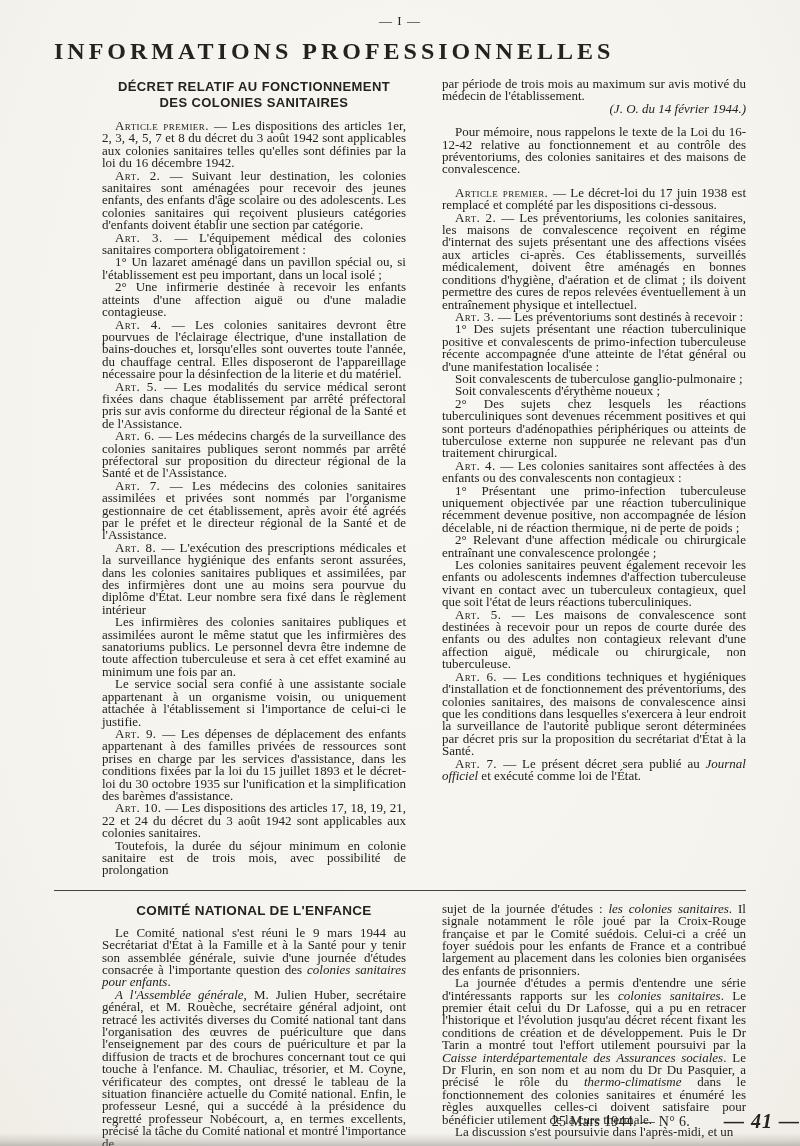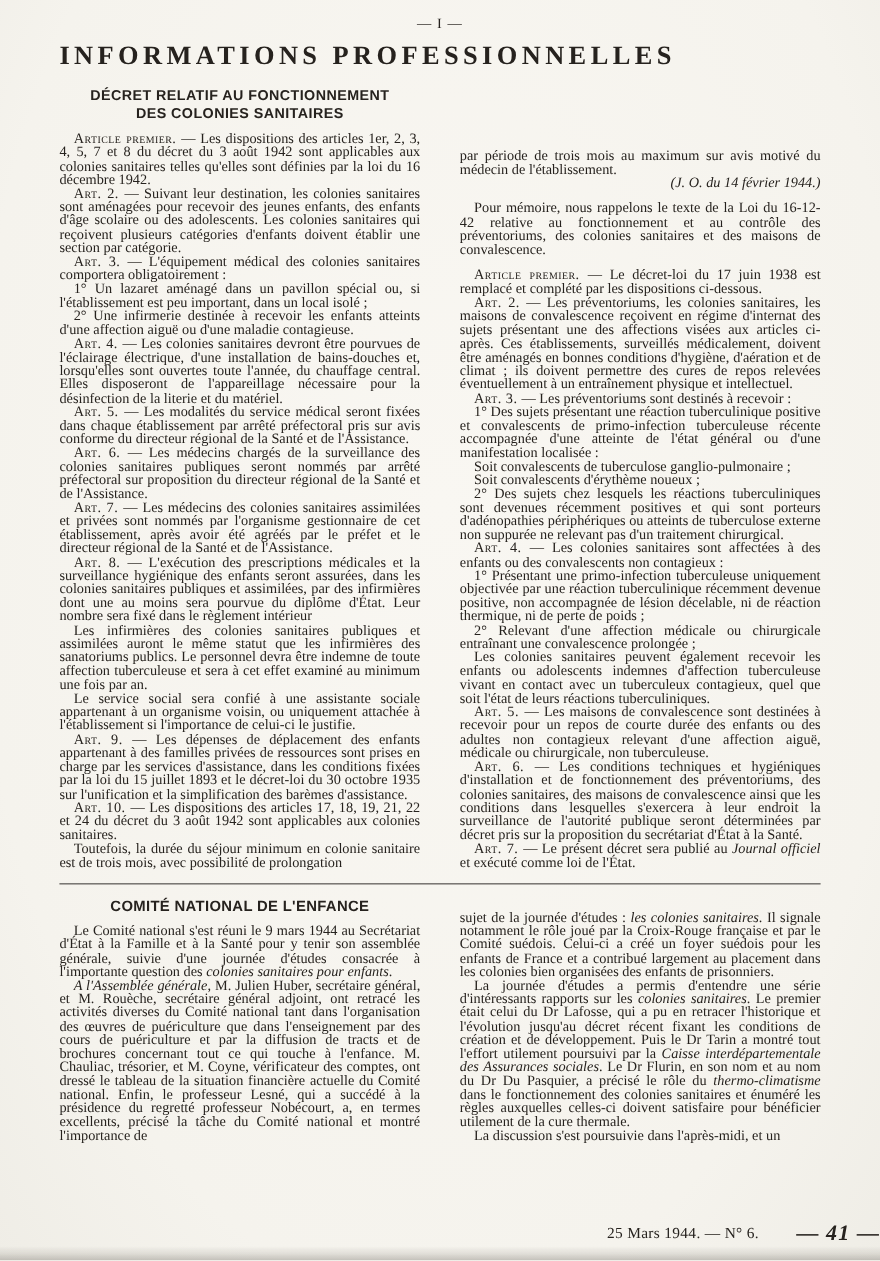--- a/index.html
+++ b/index.html
@@ -9,21 +9,21 @@
     font-family:"Liberation Serif","DejaVu Serif",serif;
   }
   .page{position:relative;width:800px;height:1146px;overflow:hidden;
     background:radial-gradient(ellipse at 50% 40%, #f9f7f2 0%, #f5f3ed 75%, #efede6 100%);}
   .inner{padding:13px 54px 0 54px;}
   .page-head{text-align:center;font-size:13px;letter-spacing:1px;}
   .title{
     text-align:left;font-size:24px;font-weight:bold;letter-spacing:4px;
     margin:9px 0 13px 0;white-space:nowrap;
   }
-  .columns{display:flex;gap:36px;align-items:flex-end;}
+  .columns{display:flex;gap:36px;align-items:flex-start;margin-left:48px;}
   .col{flex:1 1 0;min-width:0;}
   .dec-head{
     font-family:"Liberation Sans","DejaVu Sans",sans-serif;
     font-weight:700;font-size:13px;line-height:16px;letter-spacing:.4px;
     text-align:center;margin:1px 0 9px 0;
   }
   .comite-head{
     font-family:"Liberation Sans","DejaVu Sans",sans-serif;
     font-weight:700;font-size:13.5px;line-height:16px;letter-spacing:.3px;
     text-align:center;margin:0 0 8px 0;

